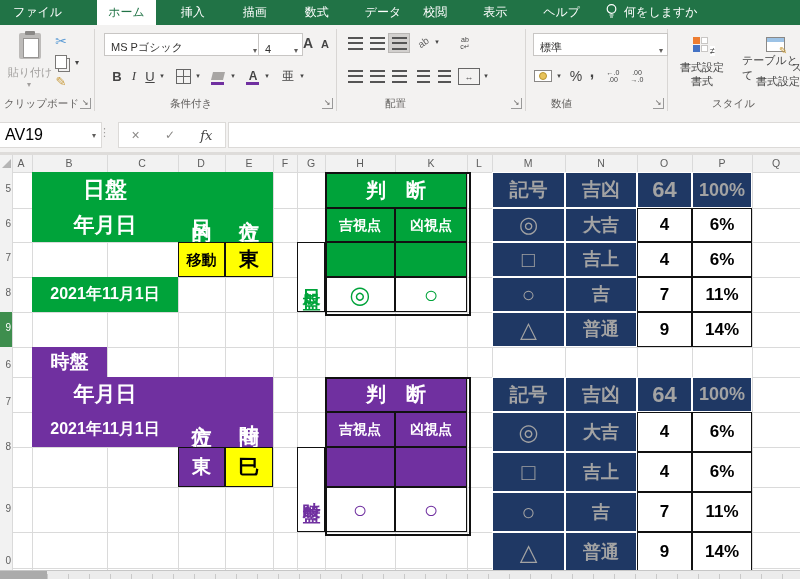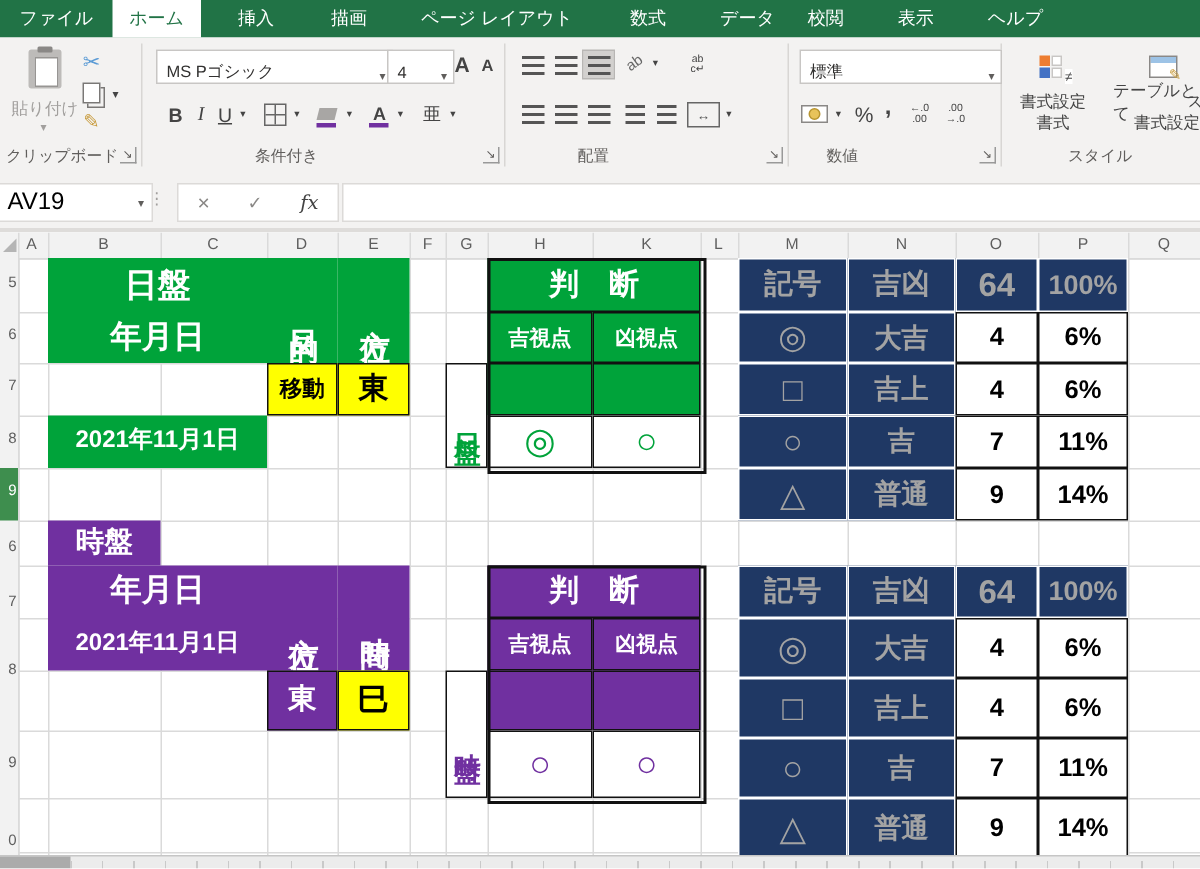--- a/index.html
+++ b/index.html
@@ -61,29 +61,37 @@
   .bstrip:after{content:"";position:absolute;left:47px;top:3px;right:0;height:6px;background:repeating-linear-gradient(to right,#C9C9C9 0 1px,transparent 1px 21px);}
   .bcap{position:absolute;left:0;top:0;width:47px;height:9px;background:#ABABAB;}
 </style>
 </head>
 <body>
 
 <div class="app">
 
   <div class="tabbar">
     <div class="tab" style="margin-left:2px">ファイル</div>
-    <div class="tab sel" style="margin-left:2px">ホーム</div>
+    <div class="tab sel" style="margin-left:24px">ホーム</div>
     <div class="tab" style="margin-left:14px">挿入</div>
     <div class="tab" style="margin-left:16px">描画</div>
-    <div class="tab" style="margin-left:14px">ページ レイアウト</div>
     <div class="tab" style="margin-left:16px">数式</div>
     <div class="tab" style="margin-left:14px">データ</div>
     <div class="tab">校閲</div>
     <div class="tab" style="margin-left:14px">表示</div>
     <div class="tab" style="margin-left:14px">ヘルプ</div>
+    <div class="assist">
+      <span>
+        <svg width="13" height="17" viewBox="0 0 13 17">
+            <circle cx="6.5" cy="6" r="4.3" fill="none" stroke="#fff" stroke-width="1.2"></circle>
+            <path d="M4.5 12h4M5 14h3" stroke="#fff" stroke-width="1.2"></path>
+          </svg>
+      </span>
+      <span>何をしますか</span>
+    </div>
   </div>
 
   <div class="ribbon">
     <div class="gsep" style="left:94px"></div>
     <div class="gsep" style="left:336px"></div>
     <div class="gsep" style="left:525px"></div>
     <div class="gsep" style="left:667px"></div>
 
     <div class="rbtn" style="left:8px;top:6px;width:44px;height:30px">
         <span class="pasteicon"></span>

